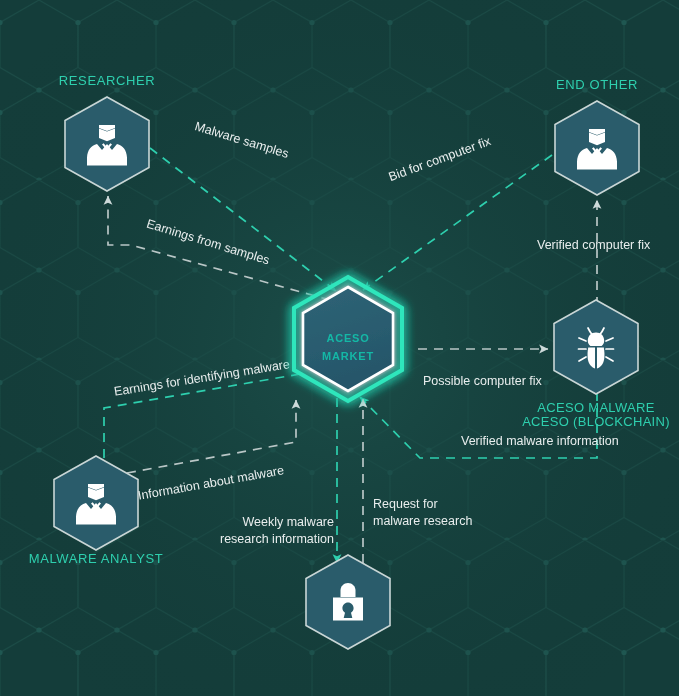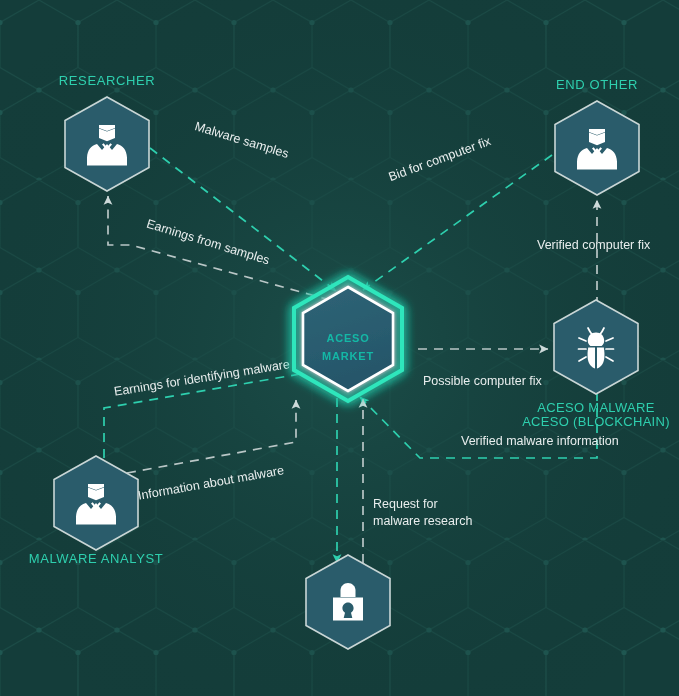--- a/index.html
+++ b/index.html
@@ -148,20 +148,24 @@
   <div class="edge-label" style="left:537px; top:238px;">Verified computer fix</div>
 
   <div class="edge-label" style="left:423px; top:326px;margin-top:48px;">Possible computer fix</div>
 
   <div class="edge-label" style="left:425px; top:434px;margin-left:36px;">Verified malware information</div>
 
   <div class="edge-label" style="left:113px; top:371px; transform:rotate(-9deg);">Earnings for identifying malware</div>
 
   <div class="edge-label" style="left:137px; top:476px; transform:rotate(-10deg);">Information about malware</div>
 
+  <div class="edge-label" style="left:220px; top:514px; text-align:right; line-height:17px;">
+    <div>Weekly malware</div>
+    <div>research information</div>
+  </div>
 
   <div class="edge-label" style="left:373px; top:484px; line-height:17px;margin-top:12px;">
     <div>Request for</div>
     <div>malware research</div>
   </div>
 
   <div class="node" style="left:107px; top:146px;">
     <div class="node-label" style="top:-72px;">RESEARCHER</div>
     <div class="hexwrap">
       <svg width="92" height="100" viewBox="0 0 92 100" xmlns="http://www.w3.org/2000/svg">

